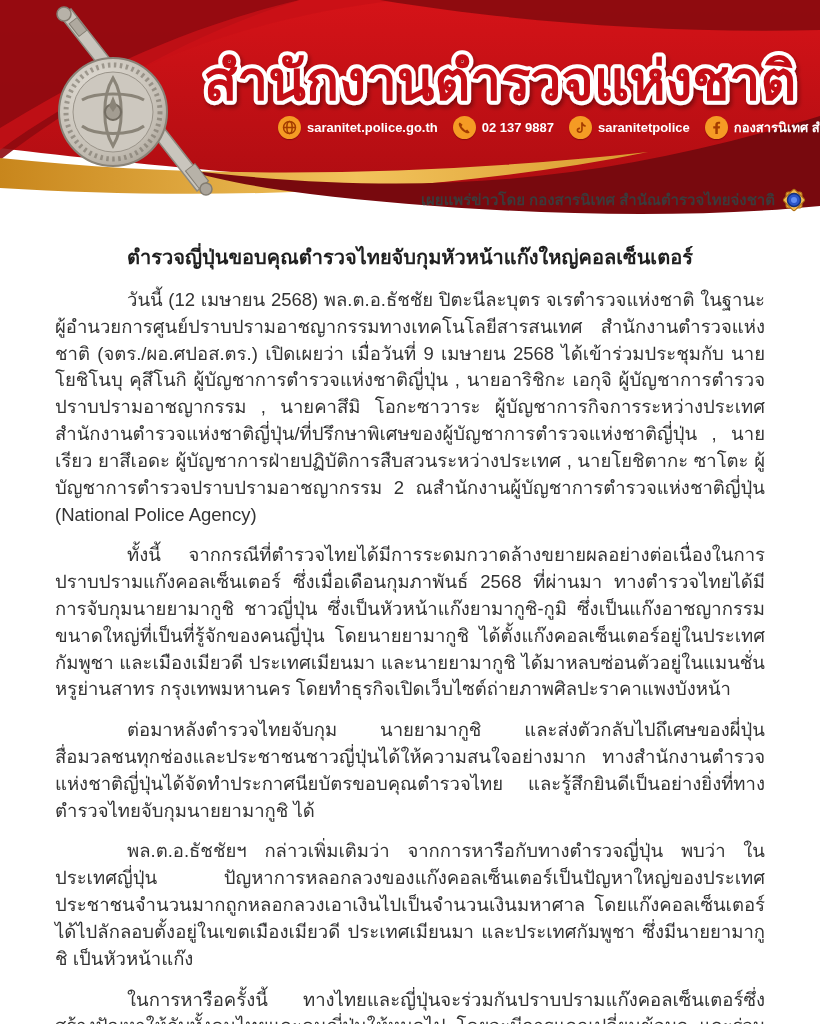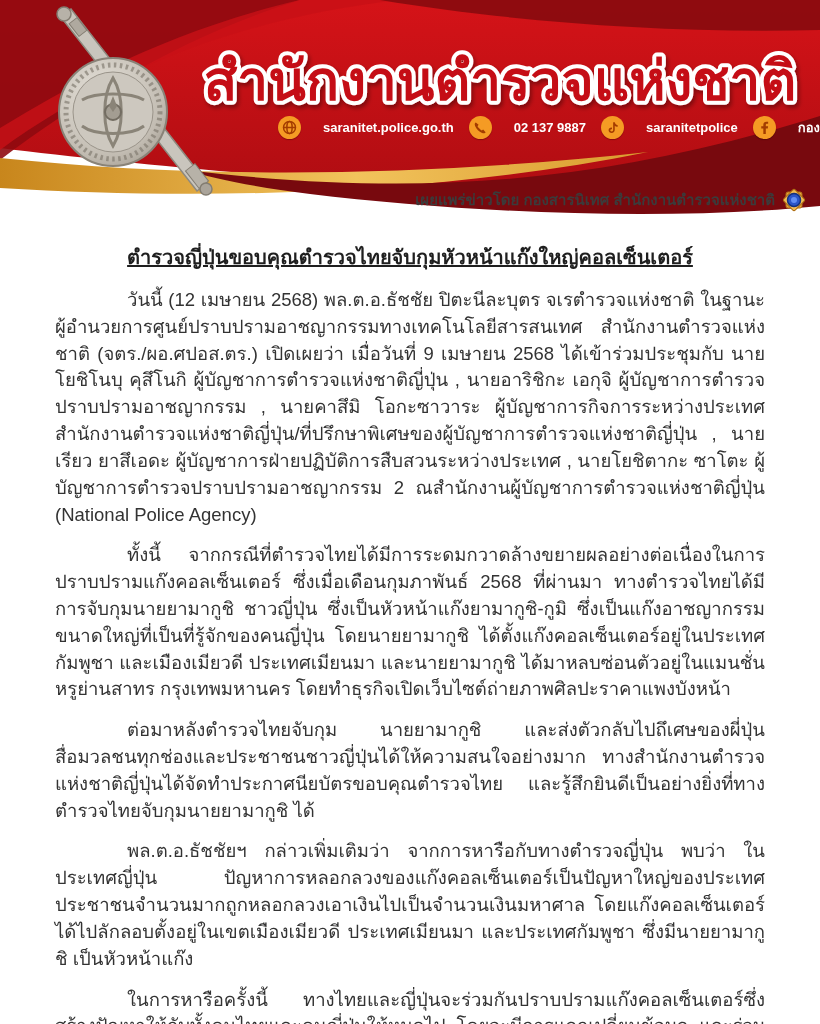--- a/index.html
+++ b/index.html
@@ -7,37 +7,36 @@
     width:820px;height:1024px;position:relative;overflow:hidden;
     font-family:"Liberation Sans", sans-serif;
     -webkit-font-smoothing:antialiased;
   }
   
   .banner{position:relative;width:820px;height:225px;}
   .banner svg.bg{position:absolute;inset:0;display:block;}
   .contact-row{
     position:absolute;left:278px;top:116px;display:flex;align-items:center;gap:15px;
   }
-  .contact-item{display:flex;align-items:center;gap:22px;}
+  .contact-item{display:flex;align-items:center;gap:6px;}
   .contact-item .bubble{
     width:23px;height:23px;border-radius:50%;background:#f59b24;
     display:flex;align-items:center;justify-content:center;flex:0 0 auto;
     box-shadow:0 1px 1px rgba(0,0,0,.25);
   }
   .contact-item .lbl{color:#ffffff;font-size:13px;font-weight:bold;white-space:nowrap;}
   .publisher{
     position:absolute;top:188px;right:14px;display:flex;align-items:center;gap:7px;
   }
   .publisher .lbl{font-size:15px;font-weight:bold;color:#3b3b3b;white-space:nowrap;}
   
   .doc{padding:0 55px;}
   .doc-title{
     text-align:center;font-size:20px;font-weight:bold;color:#1f1f1f;
     margin:16px 0 14px 0;
-    text-decoration:underline;
   }
   .doc p{
     margin:4px 0 14px 0;font-size:18.5px;line-height:1.45;color:#333333;
     text-indent:72px;text-align:justify;
   }
 </style>
 </head>
 <body>
 
 <div class="banner">
@@ -126,21 +125,21 @@
       <span class="bubble">
         <svg width="13" height="13" viewBox="0 0 20 20">
           <path d="M12,20 V11.5 H15 L15.5,8 H12 V6 C12,5 12.5,4.2 14,4.2 H15.6 V1.2 C15,1.1 13.8,1 12.8,1 C10,1 8.2,2.7 8.2,5.7 V8 H5 V11.5 H8.2 V20 Z" fill="#a33c00"></path>
         </svg>
       </span>
       <span class="lbl">กองสารนิเทศ สำนักงานตำรวจแห่งชาติ</span>
     </div>
   </div>
 
   <div class="publisher">
-    <span class="lbl">เผยแพร่ข่าวโดย กองสารนิเทศ สำนักงานตำรวจแห่งชาติ</span>
+    <span class="lbl">เผยแพร่ข่าวโดย กองสารนิเทศ สำนัณตำรวจไทยจ่งชาติ</span>
     <span style="display:inline-flex;">
       <svg width="24" height="24" viewBox="0 0 24 24">
         <g transform="translate(12,12)">
           <rect x="-8" y="-8" width="16" height="16" rx="2" fill="#e8a33d" stroke="#b06f14" stroke-width="1"></rect>
           <rect x="-8" y="-8" width="16" height="16" rx="2" transform="rotate(45)" fill="#f1bb55" stroke="#b06f14" stroke-width="1"></rect>
           <circle r="6.5" fill="#2b55c8" stroke="#16317e" stroke-width="1.5"></circle>
           <circle r="3" fill="#6f9bff" opacity="0.8"></circle>
         </g>
       </svg>
     </span>

